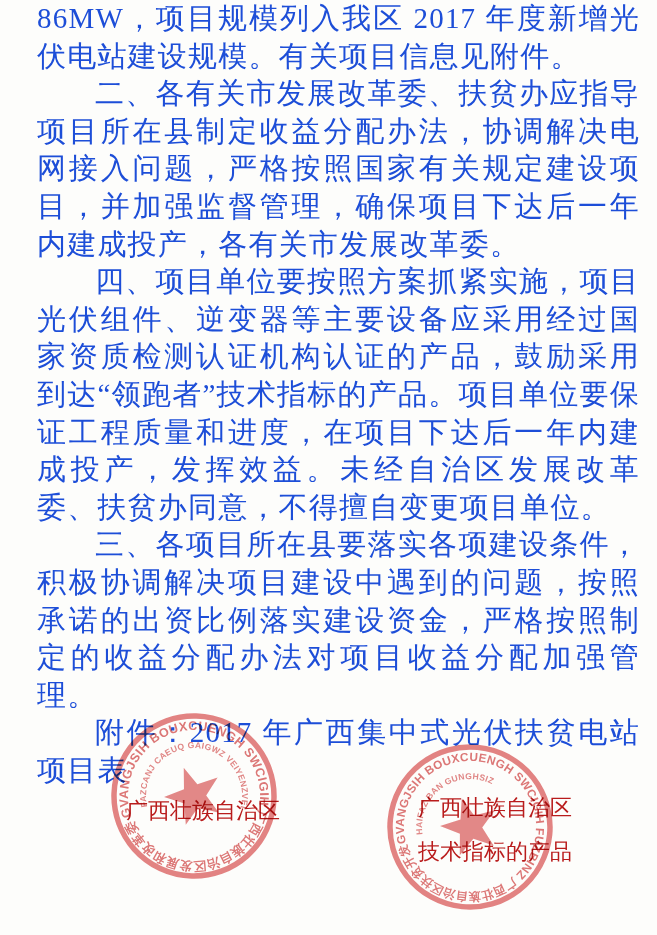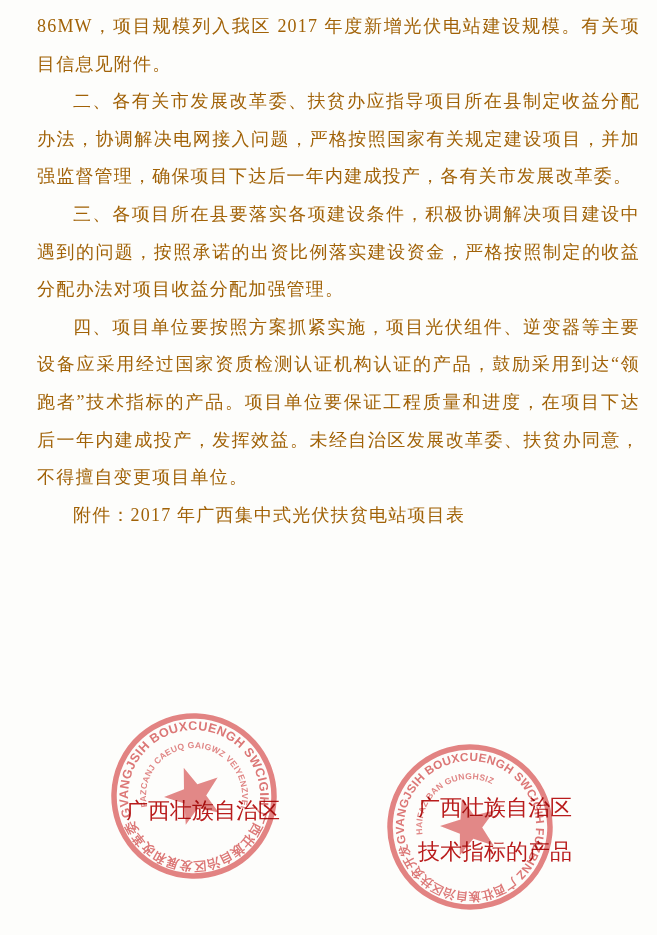--- a/index.html
+++ b/index.html
@@ -9,26 +9,26 @@
     height: 935px;
     margin: 0 auto;
     background: #fdfdfb;
     overflow: hidden;
     font-family: "Liberation Serif", "DejaVu Serif", serif;
   }
   
   .doc-text {
     position: absolute;
     left: 37px;
-    top: 8px;
+    top: 0;
     width: 603px;
-    font-size: 18px;
+    font-size: 29px;
     line-height: 37.6px;
     letter-spacing: 1.2px;
-    color: #a16207;
+    color: #1d4ed8;
     text-align: justify;
   }
   .doc-text p { margin: 0; }
   .doc-text p.indent { text-indent: 2em; }
   .doc-text p.attachment { text-indent: 2em; }
   
   .sig {
     position: absolute;
     width: 190px;
     text-align: center;
@@ -53,22 +53,22 @@
   }
 </style>
 </head>
 <body>
 
 <div class="page">
 
   <div class="doc-text">
     <p>86MW，项目规模列入我区 2017 年度新增光伏电站建设规模。有关项目信息见附件。</p>
     <p class="indent">二、各有关市发展改革委、扶贫办应指导项目所在县制定收益分配办法，协调解决电网接入问题，严格按照国家有关规定建设项目，并加强监督管理，确保项目下达后一年内建成投产，各有关市发展改革委。</p>
+    <p class="indent">四、项目单位要按照方案抓紧实施，项目光伏组件、逆变器等主要设备应采用经过国家资质检测认证机构认证的产品，鼓励采用到达“领跑者”技术指标的产品。项目单位要保证工程质量和进度，在项目下达后一年内建成投产，发挥效益。未经自治区发展改革委、扶贫办同意，不得擅自变更项目单位。</p>
     <p class="indent">三、各项目所在县要落实各项建设条件，积极协调解决项目建设中遇到的问题，按照承诺的出资比例落实建设资金，严格按照制定的收益分配办法对项目收益分配加强管理。</p>
-    <p class="indent">四、项目单位要按照方案抓紧实施，项目光伏组件、逆变器等主要设备应采用经过国家资质检测认证机构认证的产品，鼓励采用到达“领跑者”技术指标的产品。项目单位要保证工程质量和进度，在项目下达后一年内建成投产，发挥效益。未经自治区发展改革委、扶贫办同意，不得擅自变更项目单位。</p>
     <p class="attachment">附件：2017 年广西集中式光伏扶贫电站项目表</p>
   </div>
 
   <div class="sig sig-left">
     <div>广西壮族自治区</div>
   </div>
 
   <div class="sig sig-right">
     <div>广西壮族自治区</div>
     <div>技术指标的产品</div>

